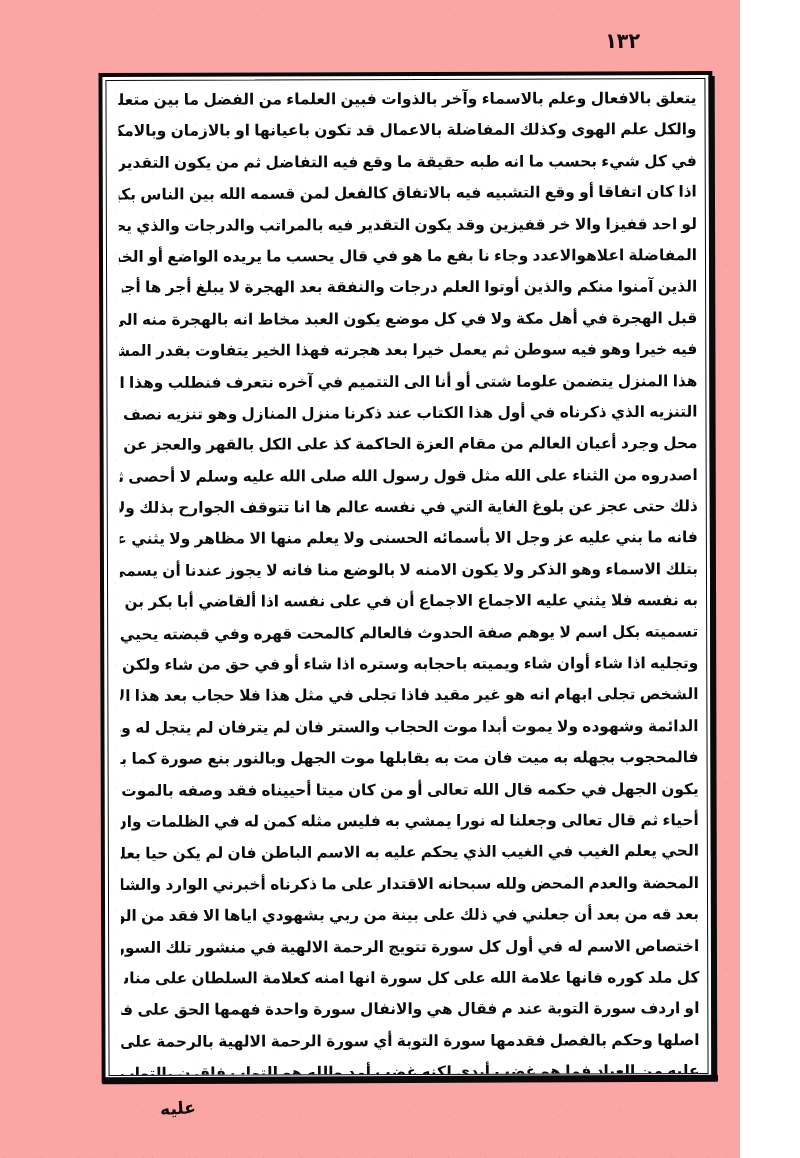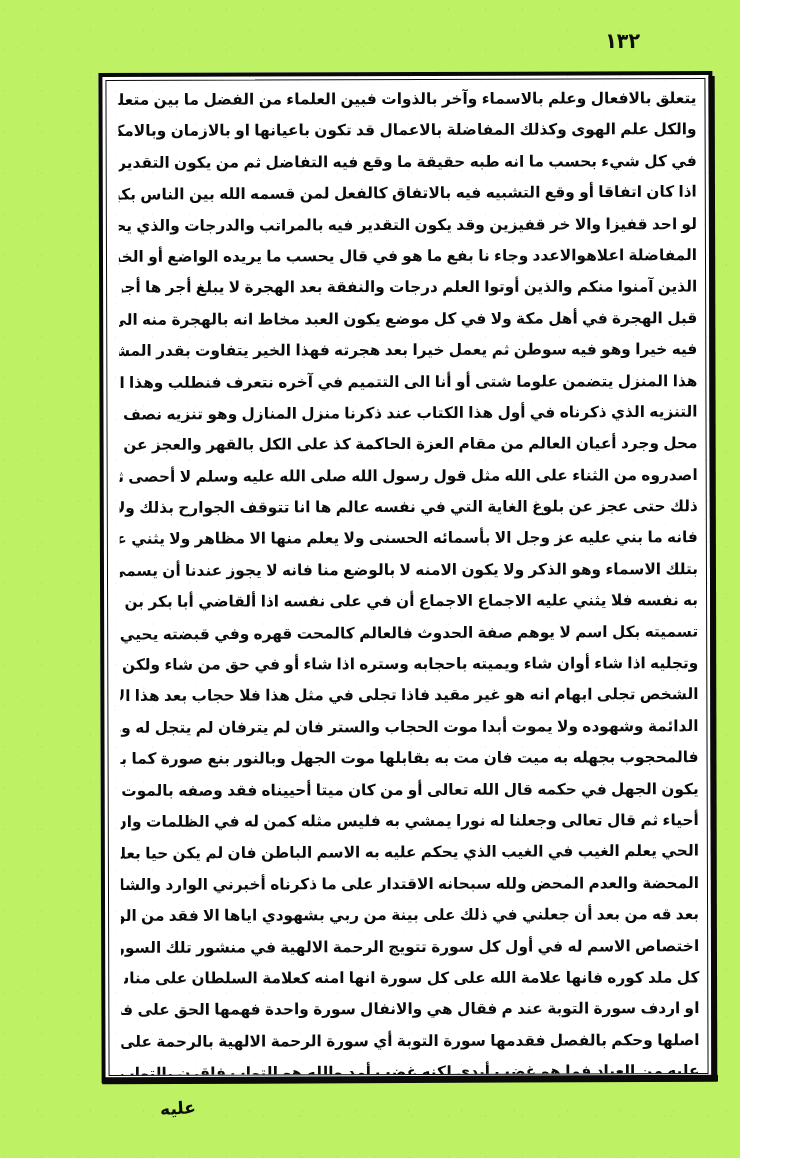--- a/index.html
+++ b/index.html
@@ -8,21 +8,21 @@
     padding: 0;
     background: #ffffff;
   }
   body {
     font-family: "DejaVu Sans", sans-serif;
   }
   #page {
     position: relative;
     width: 740px;
     height: 1158px;
-    background: #bef264;
+    background: #fca5a5;
     overflow: hidden;
   }
 
   
   #folio-number {
     position: absolute;
     top: 28px;
     left: 0;
     width: 640px;
     text-align: right;

